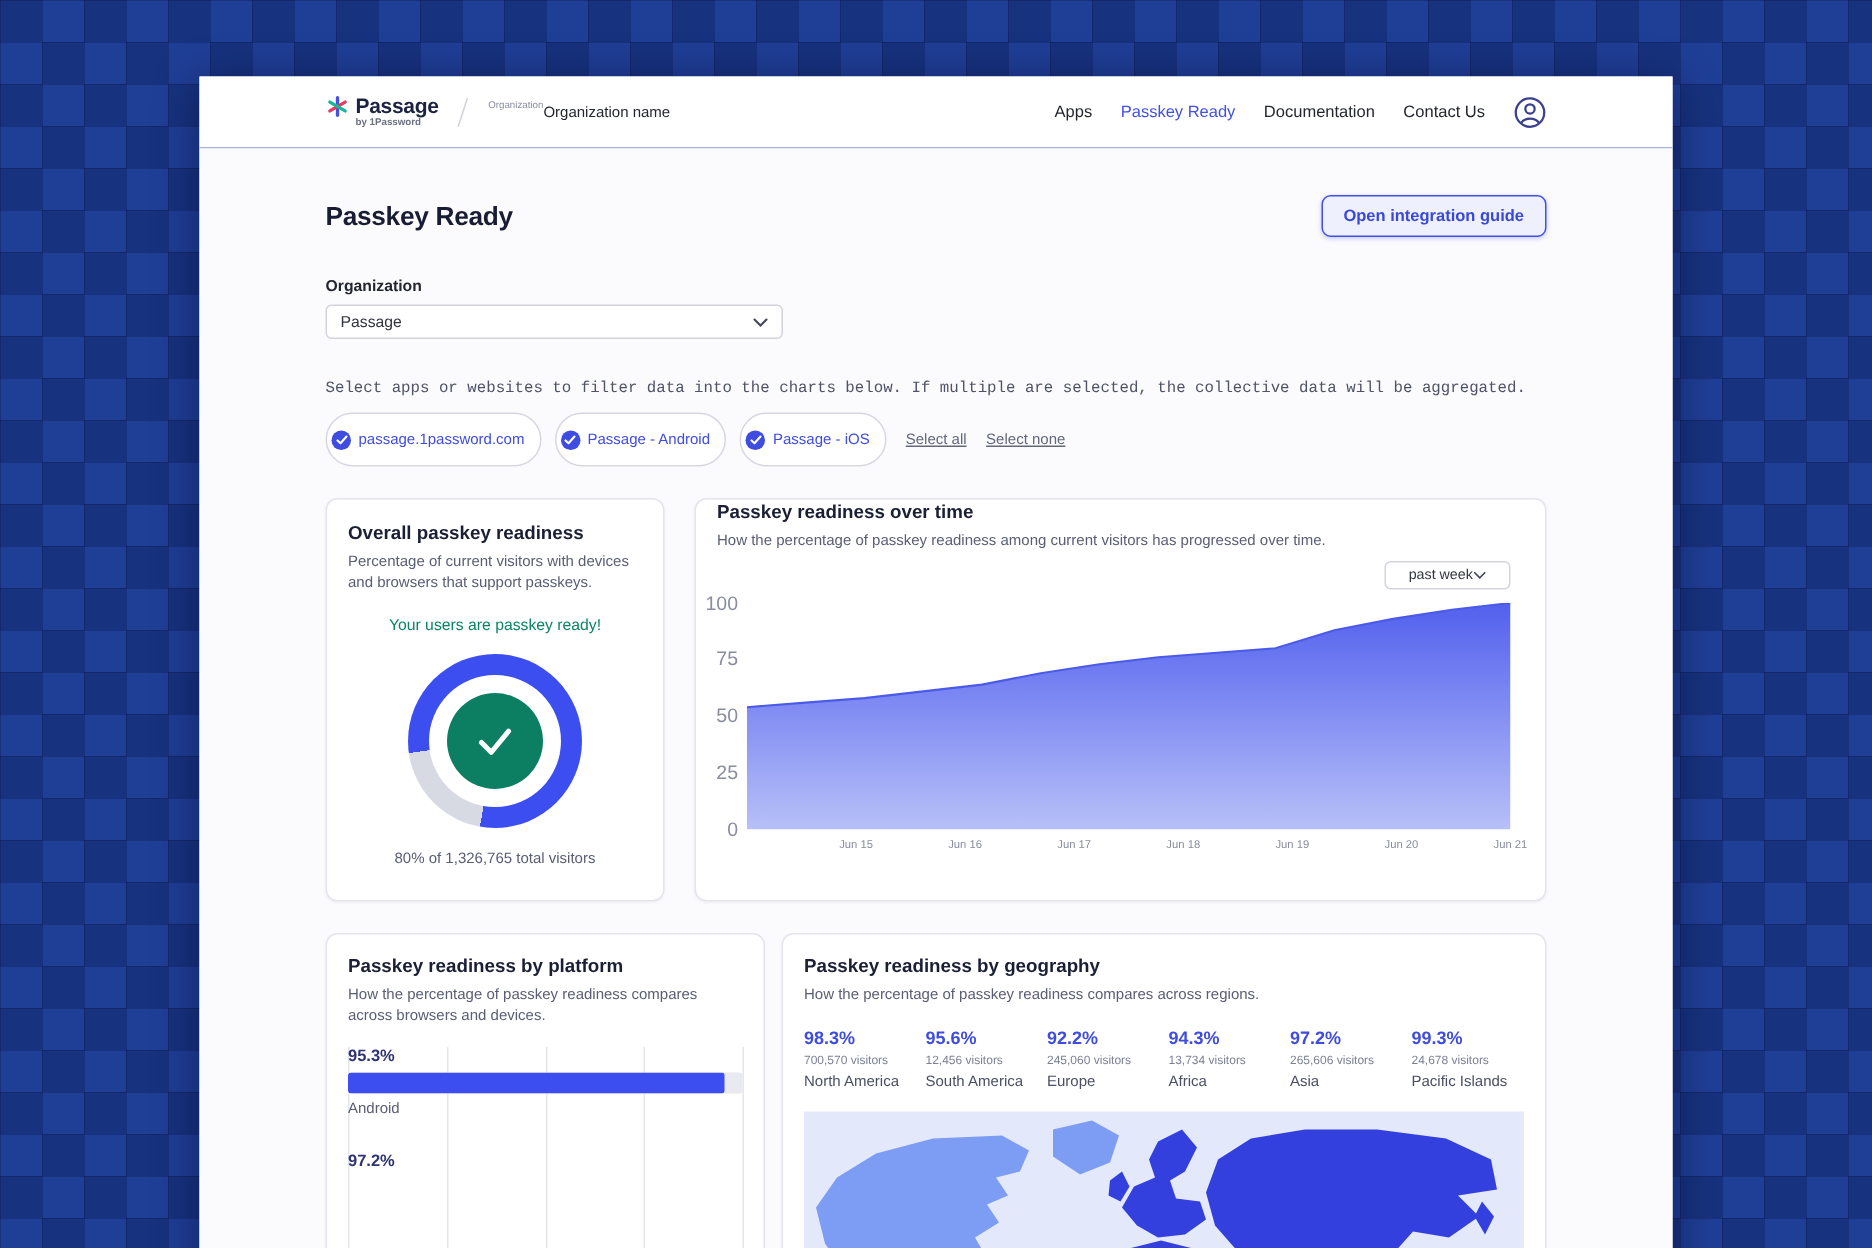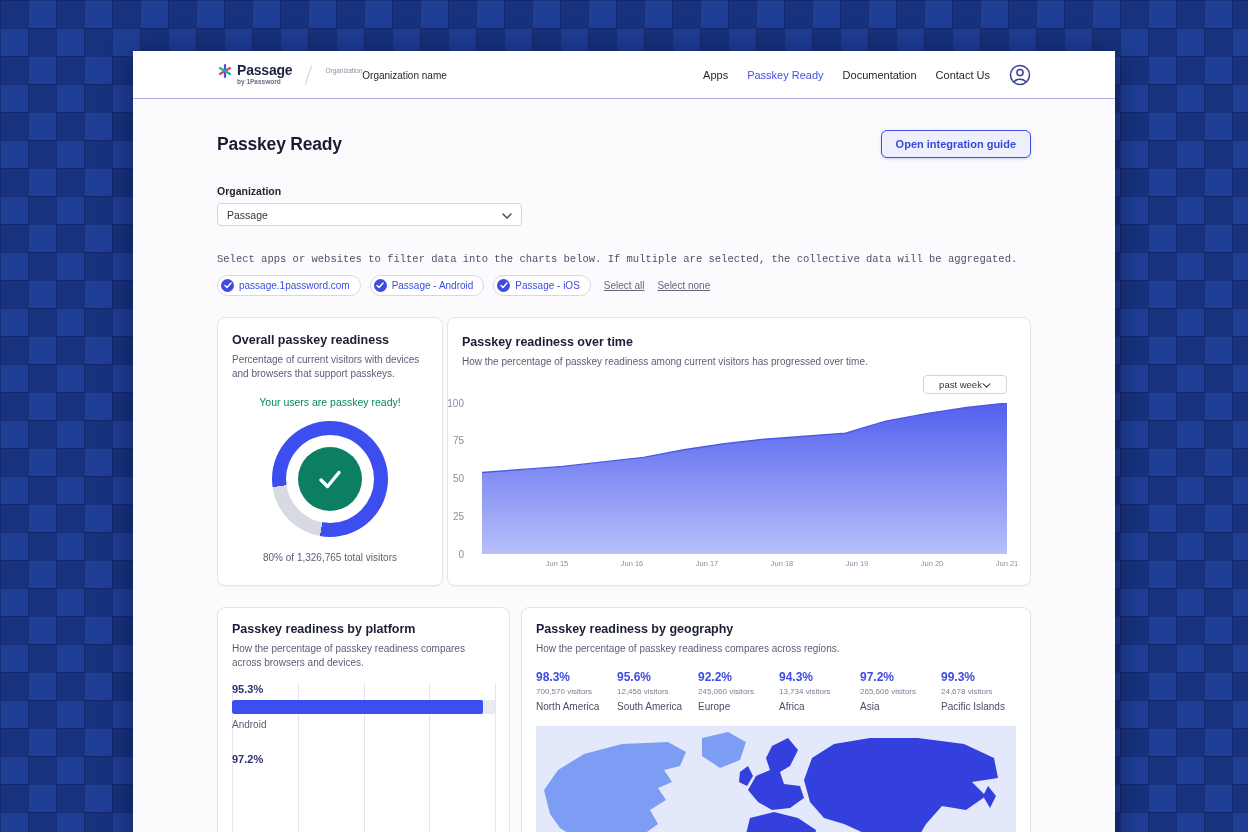--- a/index.html
+++ b/index.html
@@ -38,47 +38,47 @@
   .title-row{display:flex;align-items:center;justify-content:space-between;padding-top:31px;}
   .page-title{font-size:17.5px;font-weight:700;color:#181d33;letter-spacing:-.2px;}
   .guide-btn{background:#eef1fd;border:1px solid #4250e4;color:#3a48d8;font-weight:700;font-size:11px;
              padding:7px 14px;border-radius:6px;cursor:pointer;box-shadow:0 1px 3px rgba(60,70,200,.25);
              font-family:"Liberation Sans",sans-serif;}
   .org-section-label{margin-top:27px;font-size:10.5px;font-weight:700;color:#23262f;}
   .select{margin-top:6px;width:305px;height:23px;background:#fff;border:1px solid #d2d3dd;border-radius:4px;
           display:flex;align-items:center;justify-content:space-between;padding:0 9px;font-size:10.5px;color:#33363f;cursor:pointer;}
   .hint{margin-top:27px;font-size:10.5px;color:#4f5366;font-family:Liberation Mono, monospace;}
   .chips-row{margin-top:10px;display:flex;align-items:center;gap:9px;}
-  .chip{display:inline-flex;align-items:center;gap:5px;height:21px;padding:0 10px 0 3px;border:1px solid #d6d7e2;
+  .chip{display:inline-flex;align-items:center;gap:5px;height:36px;padding:0 10px 0 3px;border:1px solid #d6d7e2;
         border-radius:999px;background:#fff;font-size:10px;color:#3f4ce0;cursor:pointer;}
   .chip-check{width:13px;height:13px;border-radius:50%;background:#3f4ce0;display:flex;align-items:center;justify-content:center;}
   .textlink{font-size:10px;color:#63677c;text-decoration:underline;cursor:pointer;margin-left:4px;}
 
   .cards-row{display:flex;margin-top:21px;}
   .card{background:#fff;border:1px solid #e3e4ec;border-radius:8px;box-shadow:0 1px 2px rgba(20,20,60,.04);}
   .card-title{font-size:12.5px;font-weight:700;color:#1a1f36;}
   .card-desc{font-size:10px;color:#5a5e75;margin-top:6px;line-height:1.35;}
 
   
   .card-overall{width:226px;height:269px;padding:15px 14px;}
   .ready-msg{margin-top:16px;text-align:center;font-size:10.5px;font-weight:400;color:#0a8566;}
   .donut{position:relative;width:116px;height:116px;margin:13px auto 0;}
   .donut-ring{position:absolute;inset:0;border-radius:50%;}
   .donut-hole{position:absolute;inset:14px;background:#fff;border-radius:50%;}
   .donut-check{position:absolute;inset:26px;background:#0c7f63;border-radius:50%;display:flex;align-items:center;justify-content:center;}
   .overall-caption{margin-top:15px;text-align:center;font-size:10px;color:#5a5e75;}
 
   
-  .card-time{flex:1;height:269px;padding:17px 23px 0 14px;margin-left:4px;}
+  .card-time{flex:1;height:269px;padding:1px 23px 0 14px;margin-left:20px;}
   .range-row{display:flex;justify-content:flex-end;margin-top:6px;}
   .range-select{width:84px;height:19px;border:1px solid #d3d4de;border-radius:4px;background:#fff;display:flex;
                 align-items:center;justify-content:center;padding:0 7px;font-size:9.5px;color:#33363f;cursor:pointer;}
   .ot-chart{display:flex;margin-top:9px;}
   .ot-y{width:20px;position:relative;height:151px;}
-  .ot-y span{position:absolute;right:18px;transform:translateY(-50%);font-size:10px;color:#8a8da0;text-align:right;}
+  .ot-y span{position:absolute;right:6px;transform:translateY(-50%);font-size:13px;color:#8a8da0;text-align:right;}
   .ot-plot{flex:1;height:151px;position:relative;}
   .ot-plot svg{position:absolute;inset:0;width:100%;height:100%;}
   .ot-x{position:relative;height:18px;margin-left:20px;}
   .ot-x span{position:absolute;top:5px;transform:translateX(-50%);font-size:7.5px;color:#8a8da0;white-space:nowrap;}
 
   
   .card-platform{width:295px;height:420px;padding:14px;}
   .pf-chart{position:relative;margin-top:14px;height:300px;}
   .pf-grid{position:absolute;top:0;bottom:0;width:1px;background:#e4e5ee;}
   .pf-group{position:relative;margin-bottom:22px;}

